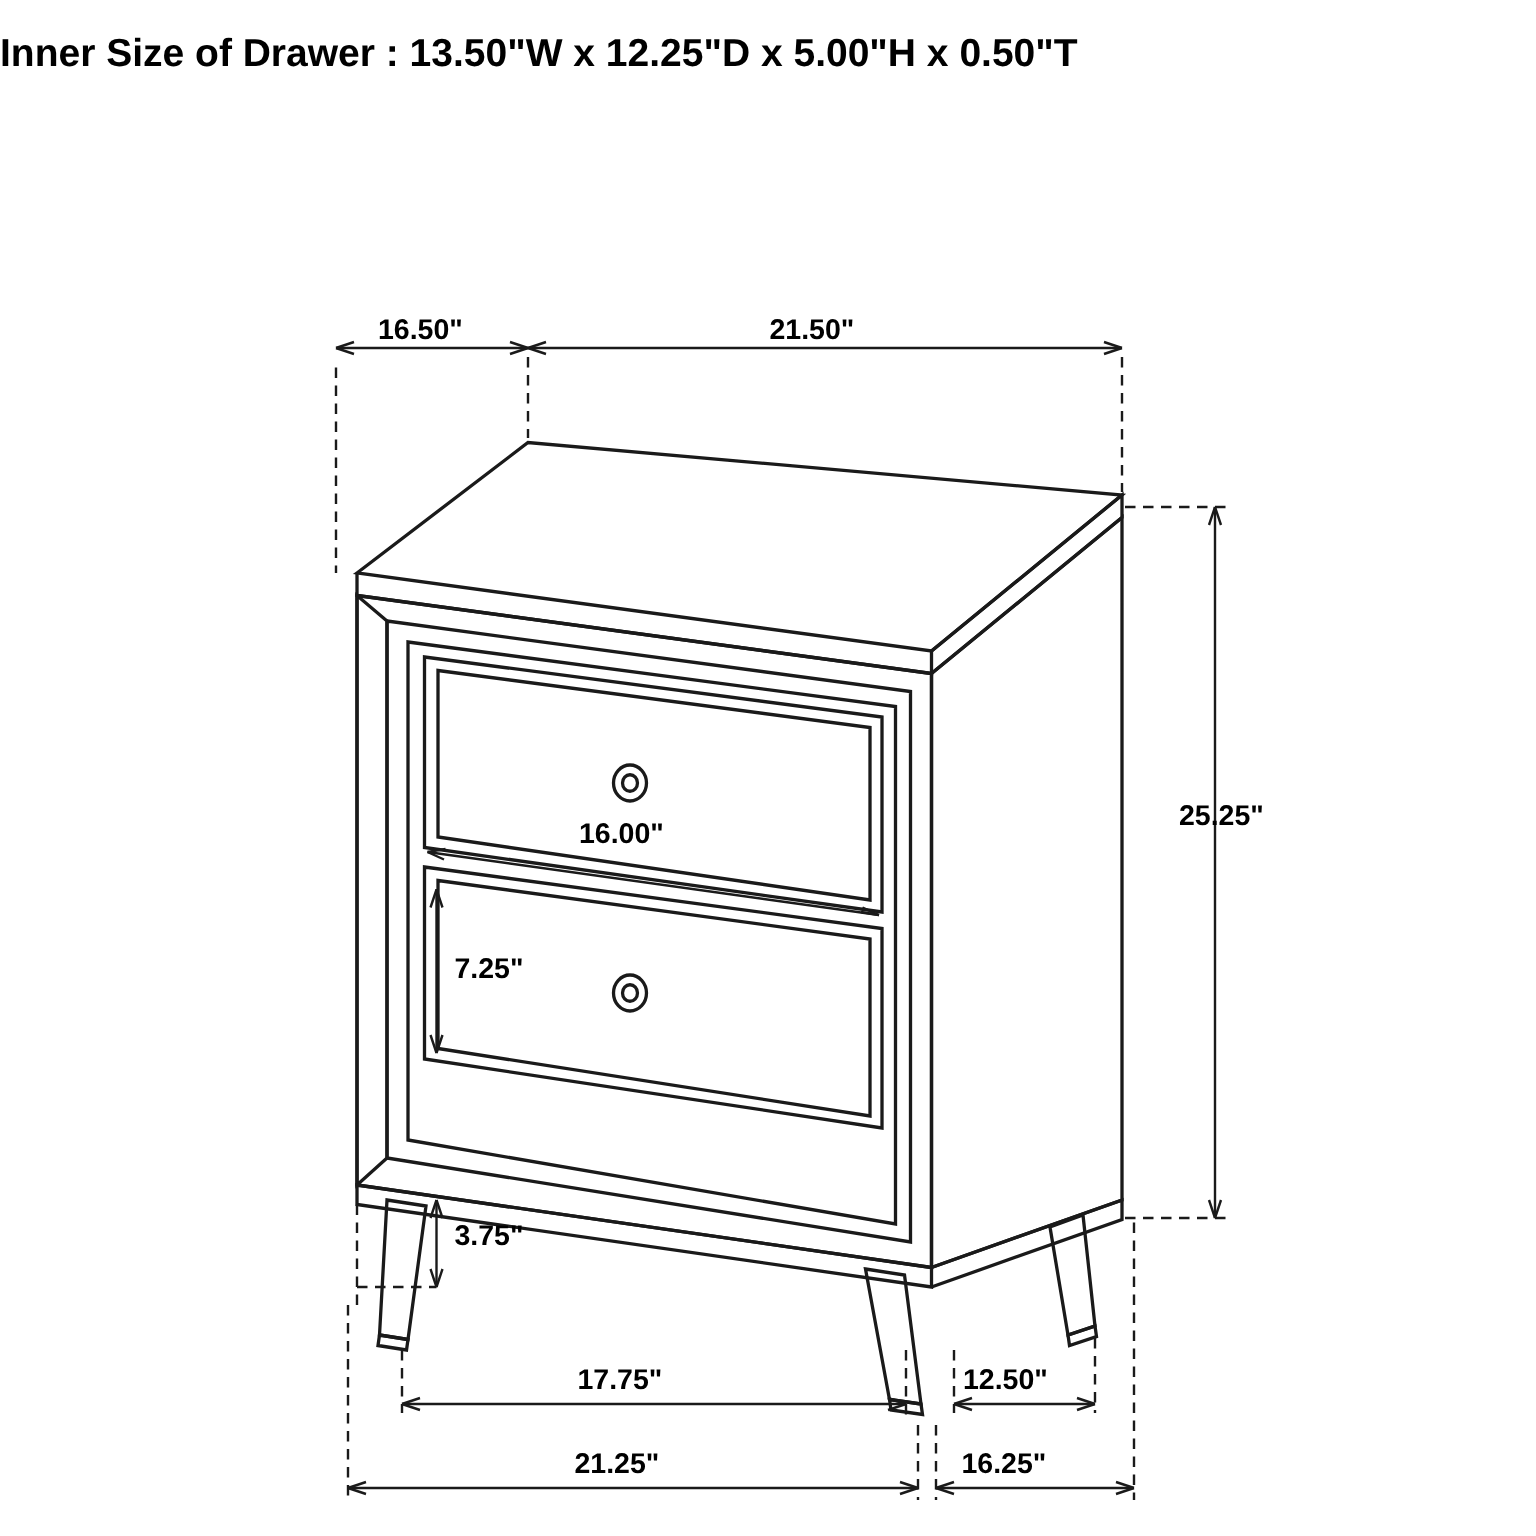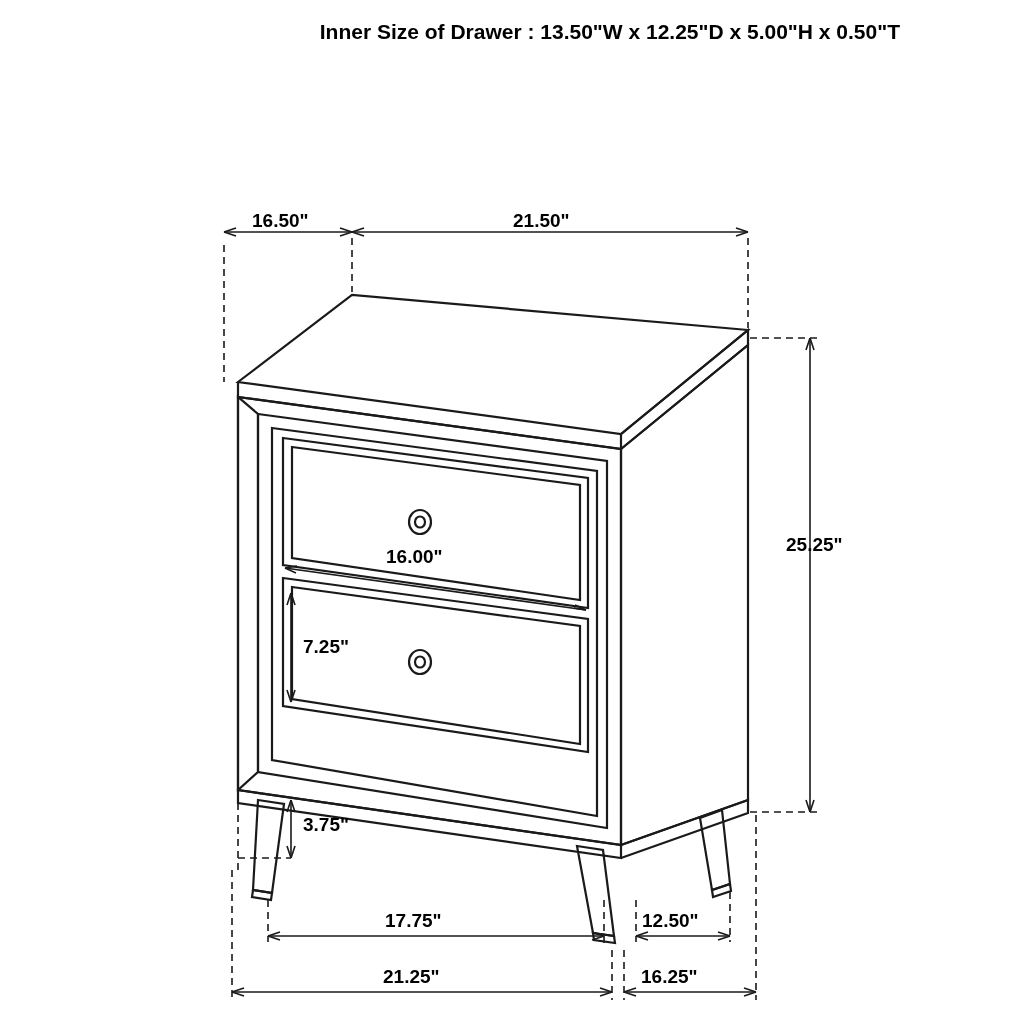--- a/index.html
+++ b/index.html
@@ -13,22 +13,22 @@
     height: 1024px;
     background: #ffffff;
     font-family: "Liberation Sans", sans-serif;
     overflow: hidden;
   }
   #title {
     position: absolute;
     top: 20px;
     left: 0;
     width: 900px;
-    text-align: right;
-    font-size: 21px;
+    text-align: left;
+    font-size: 26px;
     font-weight: bold;
     color: #000000;
     letter-spacing: 0px;
   }
   svg {
     position: absolute;
     top: 0;
     left: 0;
   }
   .dimlabel {

